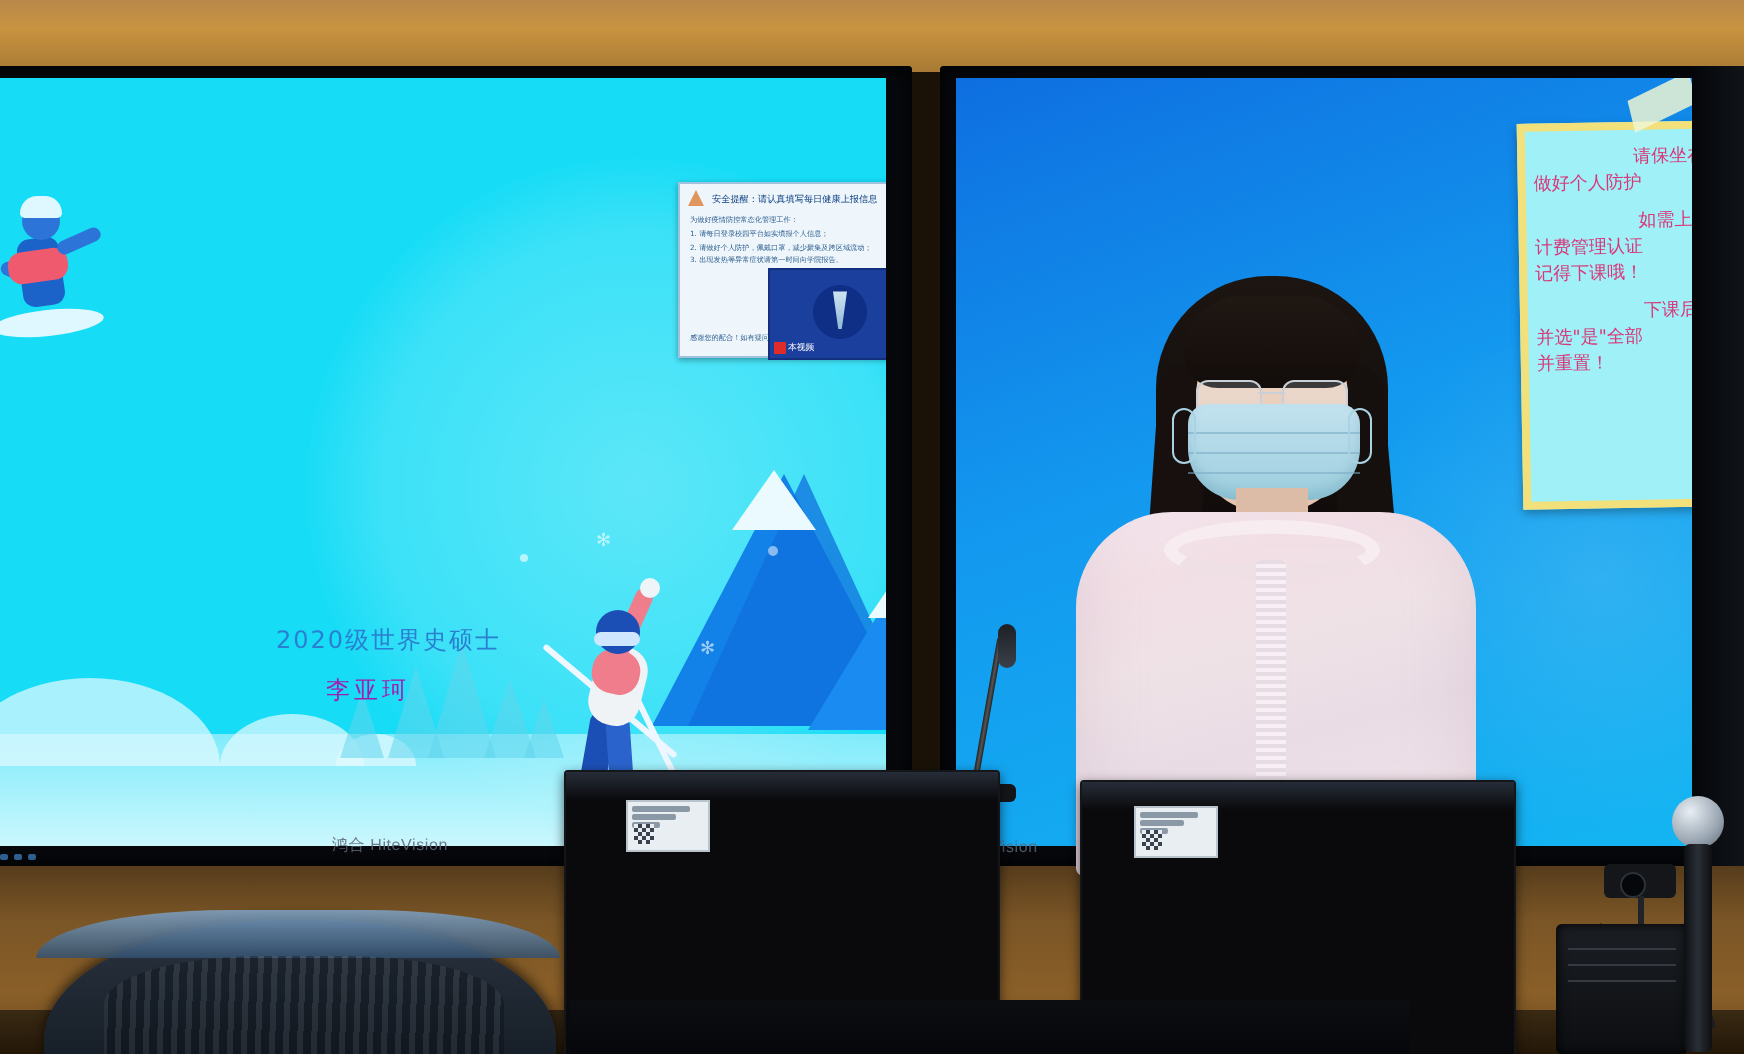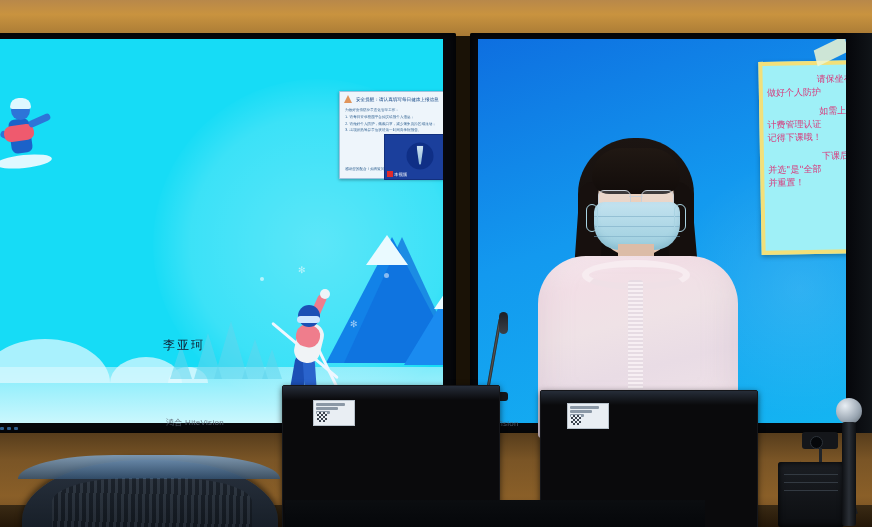--- a/index.html
+++ b/index.html
@@ -46,21 +46,21 @@
   .tree{position:absolute;width:0;height:0;border-style:solid;border-color:transparent transparent rgba(96,214,236,.55) transparent;}
   .dot{position:absolute;border-radius:50%;background:rgba(255,255,255,.85);}
   .flake{position:absolute;color:rgba(255,255,255,.6);font-size:9px;}
 
   .slide-title{position:absolute;left:46px;top:152px;font-size:46px;line-height:1;
     font-weight:bold;color:#1565d8;letter-spacing:2px;
     text-shadow:0 0 1px #fff, 1px 1px 0 rgba(255,255,255,.9), 2px 3px 3px rgba(20,80,160,.35);
     font-family:"DejaVu Sans","Liberation Sans",sans-serif;}
   .slide-sub{position:absolute;left:140px;top:273px;font-size:12px;color:#2a7fd0;letter-spacing:1px;
     font-family:"DejaVu Sans","Liberation Sans",sans-serif;}
-  .slide-name{position:absolute;left:165px;top:298px;font-size:12px;color:#0f172a;letter-spacing:2px;
+  .slide-name{position:absolute;left:165px;top:298px;font-size:12px;color:#a21caf;letter-spacing:2px;
     font-family:Liberation Serif, serif;}
 
   
   .boarder{position:absolute;left:0px;top:42px;width:58px;height:104px;}
   .bd-board{position:absolute;left:-2px;top:74px;width:56px;height:13px;border-radius:50%;
     background:#dff8ff;transform:rotate(-6deg);}
   .bd-body{position:absolute;left:12px;top:38px;width:21px;height:34px;border-radius:6px;background:#1b62c9;transform:rotate(-8deg);}
   .bd-vest{position:absolute;left:6px;top:44px;width:30px;height:16px;border-radius:7px;background:#ef5a6e;transform:rotate(-8deg);}
   .bd-head{position:absolute;left:13px;top:20px;width:19px;height:19px;border-radius:50%;background:#2d74d8;}
   .bd-helm{position:absolute;left:12px;top:17px;width:21px;height:11px;border-radius:11px 11px 3px 3px;background:#dff8ff;}
@@ -263,20 +263,21 @@
         <div class="jp-leg"></div>
           <div class="jp-leg2"></div>
         <div class="jp-torso"></div>
           <div class="jp-vest"></div>
         <div class="jp-armup"></div>
           <div class="jp-hand"></div>
         <div class="jp-head"></div>
           <div class="jp-visor"></div>
       </div>
 
+      <div class="slide-sub">2020级世界史硕士</div>
       <div class="slide-name">李亚珂</div>
 
       <div class="popup">
         <div class="popup-head">
           <span class="warn-ico"></span>
           <span class="popup-title">安全提醒：请认真填写每日健康上报信息</span>
         </div>
         <div class="popup-body">
           <div class="popup-line">为做好疫情防控常态化管理工作：</div>
           <div class="popup-line">1. 请每日登录校园平台如实填报个人信息；</div>

